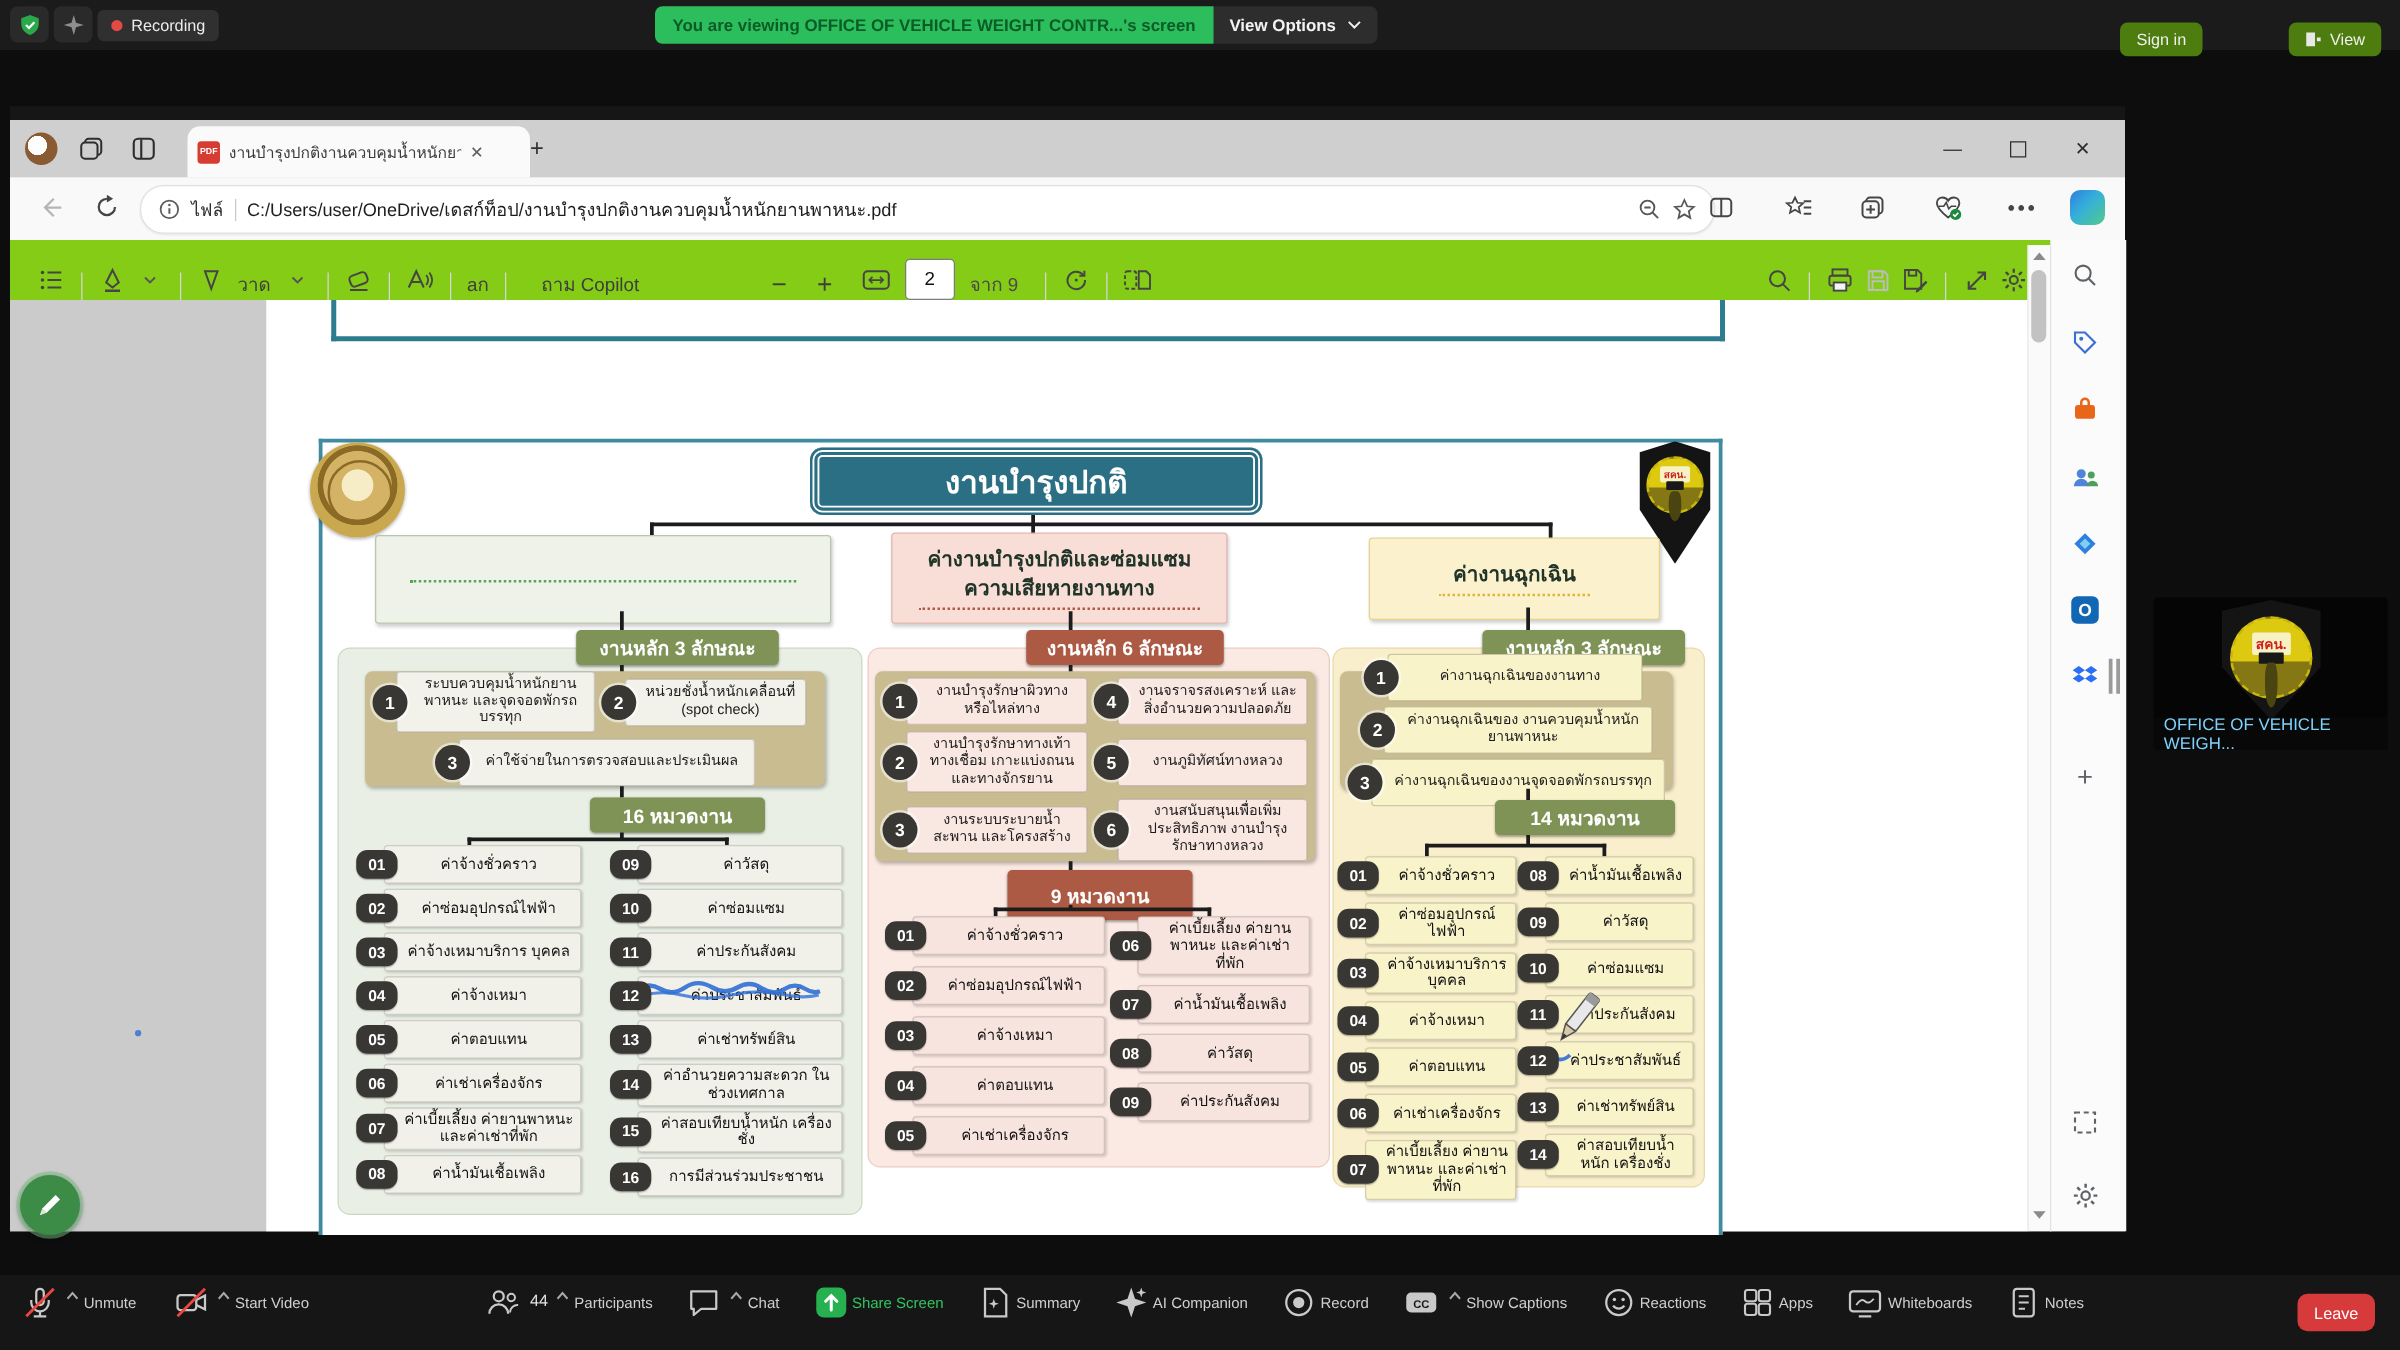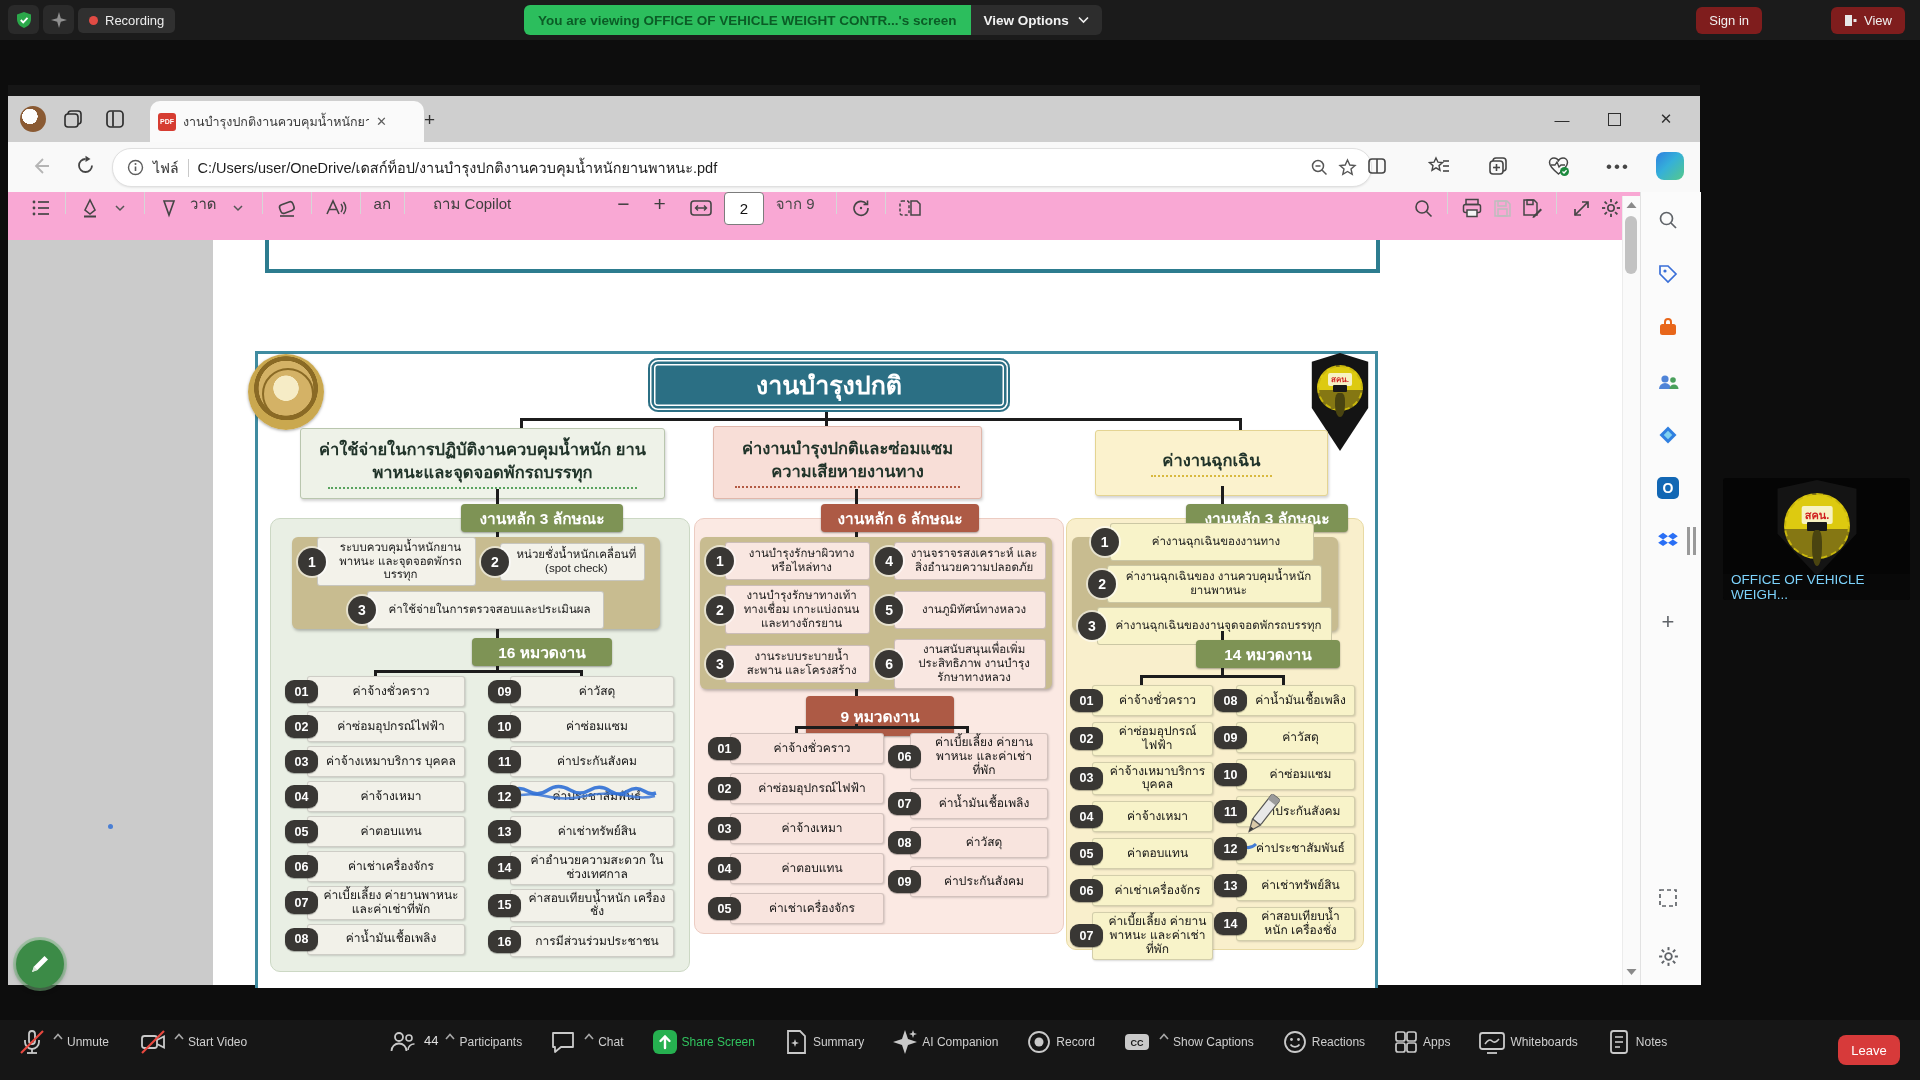--- a/index.html
+++ b/index.html
@@ -9,34 +9,34 @@
   .flex{display:flex;align-items:center;}
   .vline,.hline{position:absolute;background:#1c1c1c;}
   
   .topbar{position:absolute;left:0;top:0;width:1920px;height:40px;background:#1b1b1b;}
   .tb-btn{position:absolute;top:5px;height:29px;border-radius:6px;background:#2a2a2a;display:flex;align-items:center;justify-content:center;}
   .rec-pill{position:absolute;left:78px;top:8px;height:25px;background:#303030;border-radius:5px;display:flex;align-items:center;padding:0 11px;gap:7px;color:#ececec;font-size:13px;}
   .rec-dot{width:9px;height:9px;border-radius:50%;background:#e14b44;}
   .banner{position:absolute;left:524px;top:5px;height:30px;display:flex;}
   .banner-g{background:#2cbe5d;color:#0b5c26;font-weight:bold;font-size:13.5px;display:flex;align-items:center;padding:0 14px;border-radius:6px 0 0 6px;}
   .banner-vo{background:#2d2d2d;color:#f2f2f2;font-weight:bold;font-size:13.5px;display:flex;align-items:center;gap:9px;padding:0 13px;border-radius:0 6px 6px 0;}
-  .tb-right{position:absolute;top:7px;height:27px;border-radius:6px;background:#7f1d1d;color:#f0f0f0;font-size:13px;display:flex;align-items:center;padding:0 13px;gap:7px;}
+  .tb-right{position:absolute;top:18px;height:27px;border-radius:6px;background:#4d7c0f;color:#f0f0f0;font-size:13px;display:flex;align-items:center;padding:0 13px;gap:7px;}
   
   .win-top{position:absolute;left:8px;top:85px;width:1692px;height:11px;background:#161616;}
   .tabrow{position:absolute;left:8px;top:96px;width:1692px;height:46px;background:#cfcfcf;}
   .tab{position:absolute;left:150px;top:101px;width:258px;height:41px;background:#fafafa;border-radius:10px 10px 0 0;display:flex;align-items:center;padding:0 8px;gap:7px;}
   .pdfico{width:18px;height:18px;background:#d63c31;border-radius:3px;color:#fff;font-size:7px;font-weight:bold;display:flex;align-items:center;justify-content:center;flex:none;}
   .tabtitle{font-size:12.5px;color:#3b3b3b;white-space:nowrap;overflow:hidden;width:186px;}
   .winctl{position:absolute;top:96px;width:52px;height:46px;display:flex;align-items:center;justify-content:center;color:#2e2e2e;font-size:15px;}
   .urlrow{position:absolute;left:8px;top:142px;width:1692px;height:50px;background:#f9f9f9;border-bottom:1px solid #e6e6e6;}
   .urlfield{position:absolute;left:104px;top:6px;width:1230px;height:37px;background:#fff;border:1px solid #e0e0e0;border-radius:19px;box-shadow:0 1px 2px rgba(0,0,0,.08);display:flex;align-items:center;padding:0 14px;gap:9px;font-size:14px;color:#303030;}
   .urltext{flex:1;font-size:14.5px;color:#1d1d1d;white-space:nowrap;overflow:hidden;}
   .sep-v{width:1px;height:18px;background:#c9c9c9;}
   
-  .pdfbar{position:absolute;left:8px;top:192px;width:1632px;height:48px;background:#f9a8d4;border-bottom:1px solid #d8d8d8;display:flex;align-items:flex-start;}
+  .pdfbar{position:absolute;left:8px;top:192px;width:1632px;height:48px;background:#84cc16;border-bottom:1px solid #d8d8d8;display:flex;align-items:flex-end;}
   .pb-sep{width:1px;height:22px;background:#d6d6d6;margin:0 9px;}
   .pb-ic{display:flex;align-items:center;justify-content:center;min-width:30px;height:32px;border-radius:4px;}
   .pagebox{width:38px;height:31px;background:#fff;border:1.5px solid #7c7c7c;border-radius:4px;display:flex;align-items:center;justify-content:center;font-size:15px;color:#111;}
   
   .content-bg{position:absolute;left:8px;top:240px;width:1614px;height:745px;background:#cbcbcb;}
   .page{position:absolute;left:213px;top:240px;width:1409px;height:745px;background:#fff;}
   .frag{position:absolute;left:265px;top:240px;width:1107px;height:29px;border:4px solid #2d7c8f;border-top:none;background:#fff;}
   .frame{position:absolute;left:255px;top:351px;width:1117px;height:634px;border:3px solid #3f8ba0;border-bottom:none;background:#fff;}
   .titlebox{position:absolute;left:648px;top:358px;width:362px;height:54px;background:#2b6f84;border-radius:10px;box-shadow:inset 0 0 0 2px #2b6f84, inset 0 0 0 3.5px #fff, inset 0 0 0 6px #2b6f84, inset 0 0 0 7.5px #fff;display:flex;align-items:center;justify-content:center;color:#fff;font-size:25px;font-weight:bold;}
   .toplabel{position:absolute;display:flex;flex-direction:column;align-items:center;justify-content:center;text-align:center;font-weight:bold;font-size:16.5px;color:#21342a;border-radius:3px;box-shadow:1px 2px 3px rgba(0,0,0,.18);line-height:1.4;padding:4px 6px;}
@@ -330,21 +330,20 @@
     <div class="titlebox">
         <span>งานบำรุงปกติ</span>
       </div>
 
     <div class="vline" style="left:825px;top:412px;width:3px;height:16px;"></div>
     <div class="hline" style="left:520px;top:418px;width:722px;height:3px;"></div>
     <div class="vline" style="left:520px;top:418px;width:3px;height:12px;"></div>
     <div class="vline" style="left:1239px;top:418px;width:3px;height:14px;"></div>
 
     <div class="toplabel" style="left:300px;top:428px;width:351px;height:61px;background:#eef2e8;border:1px solid #b9c6ae;">
-      <span>ค่าใช้จ่ายในการปฏิบัติงานควบคุมน้ำหนัก ยานพาหนะและจุดจอดพักรถบรรทุก</span>
         <span class="dotted" style="border-color:#58a35e;"></span>
     </div>
     <div class="toplabel" style="left:713px;top:426px;width:255px;height:63px;background:#f8ded7;border:1px solid #e0b7ab;">
       <span>ค่างานบำรุงปกติและซ่อมแซม ความเสียหายงานทาง</span>
         <span class="dotted" style="border-color:#b35a43;"></span>
     </div>
     <div class="toplabel" style="left:1095px;top:430px;width:219px;height:56px;background:#fbf2cd;border:1px solid #e4d492;">
       <span>ค่างานฉุกเฉิน</span>
         <span class="dotted" style="border-color:#d8b93f;width:55%;"></span>
     </div>

